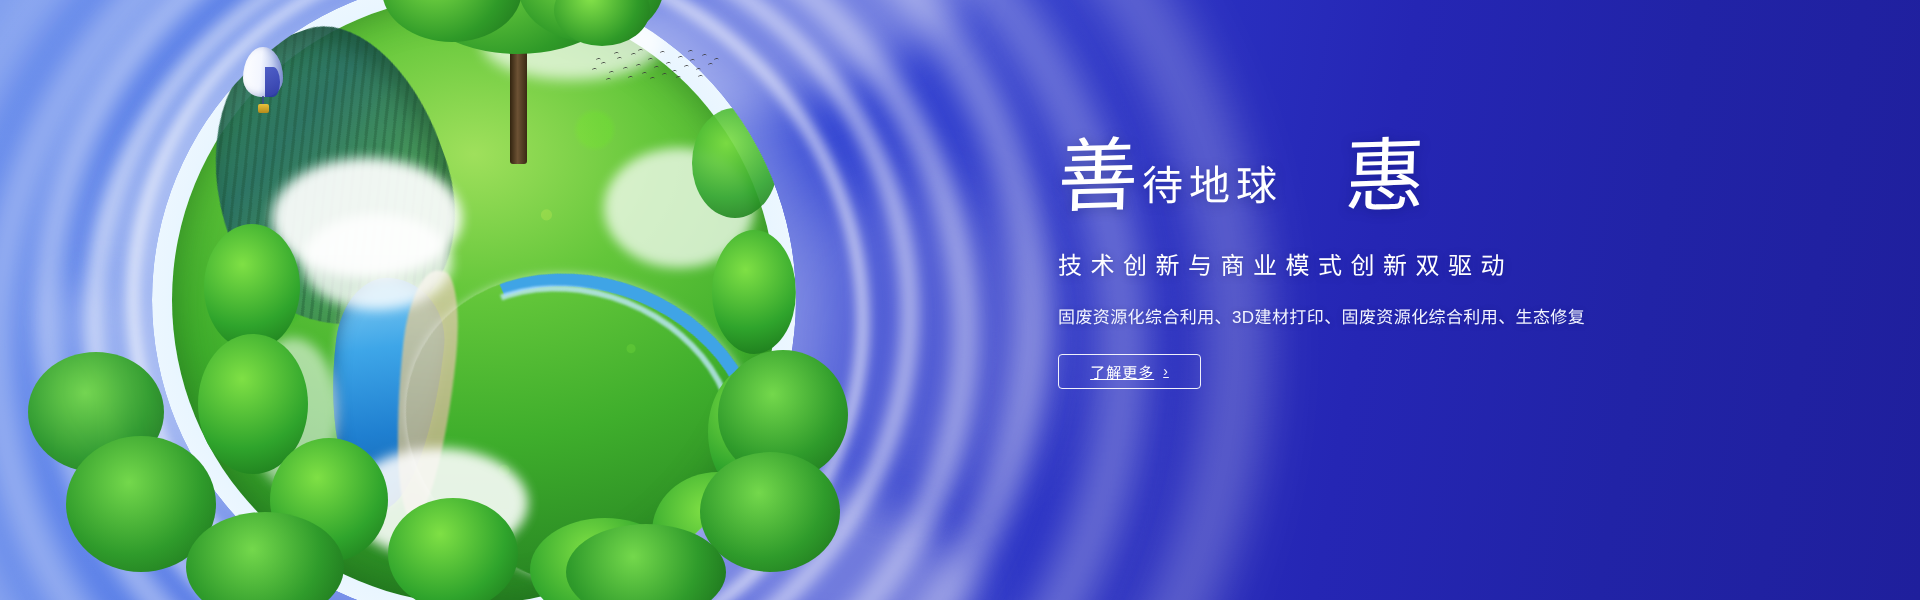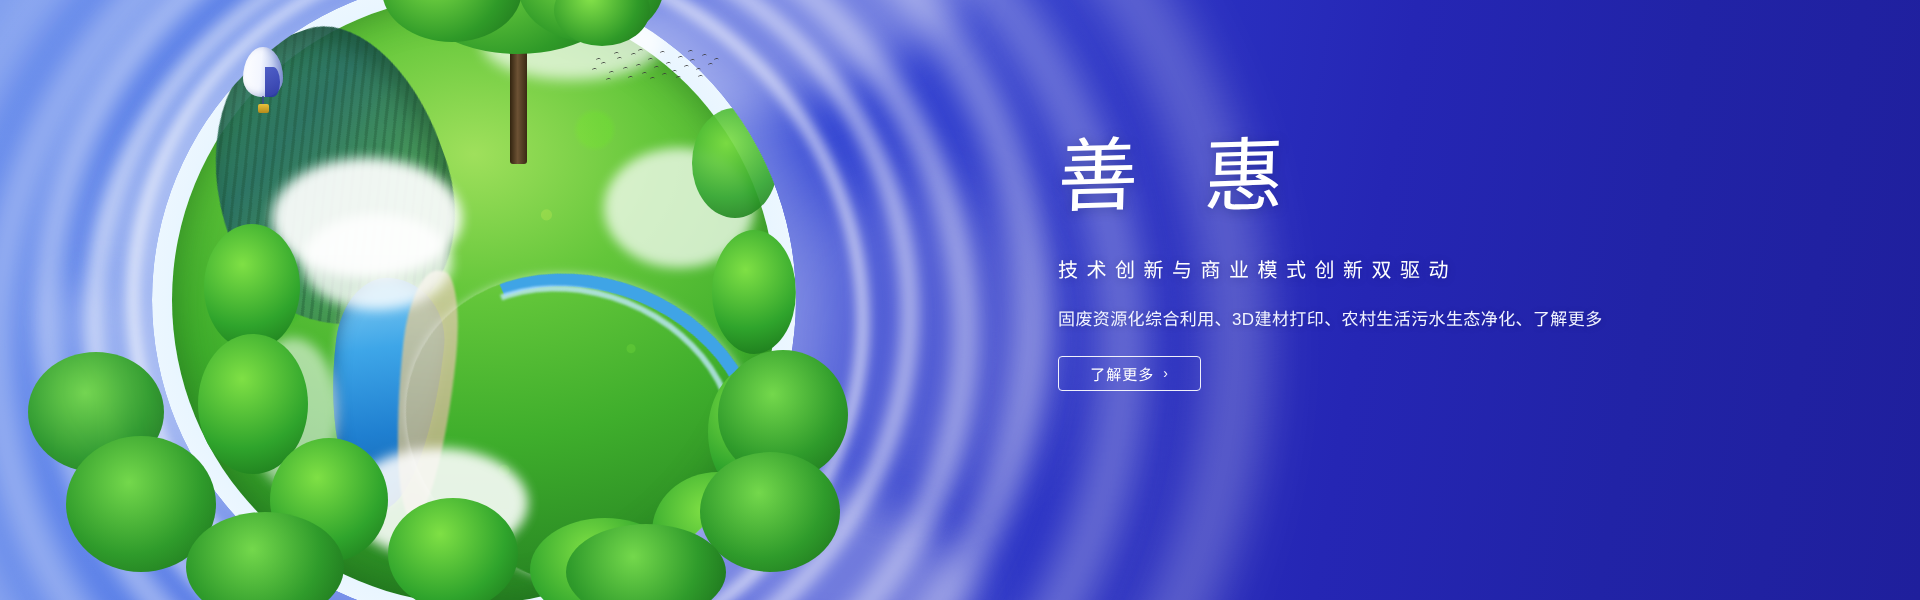--- a/index.html
+++ b/index.html
@@ -213,36 +213,36 @@
     display:inline-block;
   }
   .small{
     font-family:"DejaVu Serif","Liberation Serif",serif;
     font-size:41px;font-weight:400;letter-spacing:6px;
     position:relative;top:-4px;
   }
   .gap{display:inline-block;width:62px;}
 
   .subtitle{
-    margin-top:40px;font-size:20px;letter-spacing:8.5px;
+    margin-top:32px;font-size:24px;letter-spacing:8.5px;
     font-weight:400;color:#fff;white-space:nowrap;
     text-shadow:0 1px 8px rgba(10,20,90,.3);
   }
   .desc{
     margin-top:22px;font-size:17px;letter-spacing:.4px;
     color:#f2f4ff;white-space:nowrap;
     text-shadow:0 1px 6px rgba(10,20,90,.3);
   }
   .cta{
     margin-top:26px;display:inline-flex;align-items:center;justify-content:center;
     width:143px;height:35px;box-sizing:border-box;
     border:1px solid rgba(255,255,255,.92);border-radius:4px;
     background:transparent;color:#fff;cursor:pointer;
     font-family:"Liberation Sans","DejaVu Sans",sans-serif;
-    font-size:15px;letter-spacing:1px;padding:0;
+    font-size:15px;letter-spacing:1px;padding:0;text-decoration:underline;
   }
   .cta .arrow{margin-left:9px;font-size:14px;line-height:1;opacity:.95;}
 </style>
 </head>
 <body>
 
 <div class="stage">
 
   <div class="halo">
     <div class="swirl s1"></div>
@@ -338,27 +338,28 @@
       <i style="left: 24px; top: 6px;"></i>
       <i style="left: 48px; top: 3px;"></i>
       <i style="left: 72px; top: 27px;"></i>
       <i style="left: 98px; top: 4px;"></i>
     </div>
 
   <div class="copy">
 
     <div class="headline">
       <span class="big">善</span>
+      <span class="small">待地球</span>
       <span class="gap"></span>
       <span class="big">惠</span>
     </div>
 
     <div class="subtitle">技术创新与商业模式创新双驱动</div>
 
-    <div class="desc">固废资源化综合利用、3D建材打印、农村生活污水生态净化、了解更多</div>
+    <div class="desc">固废资源化综合利用、3D建材打印、固废资源化综合利用、生态修复</div>
 
     <button class="cta">
       <span>了解更多</span>
       <span class="arrow">›</span>
     </button>
 
   </div>
 </div>
 
 </body></html>

